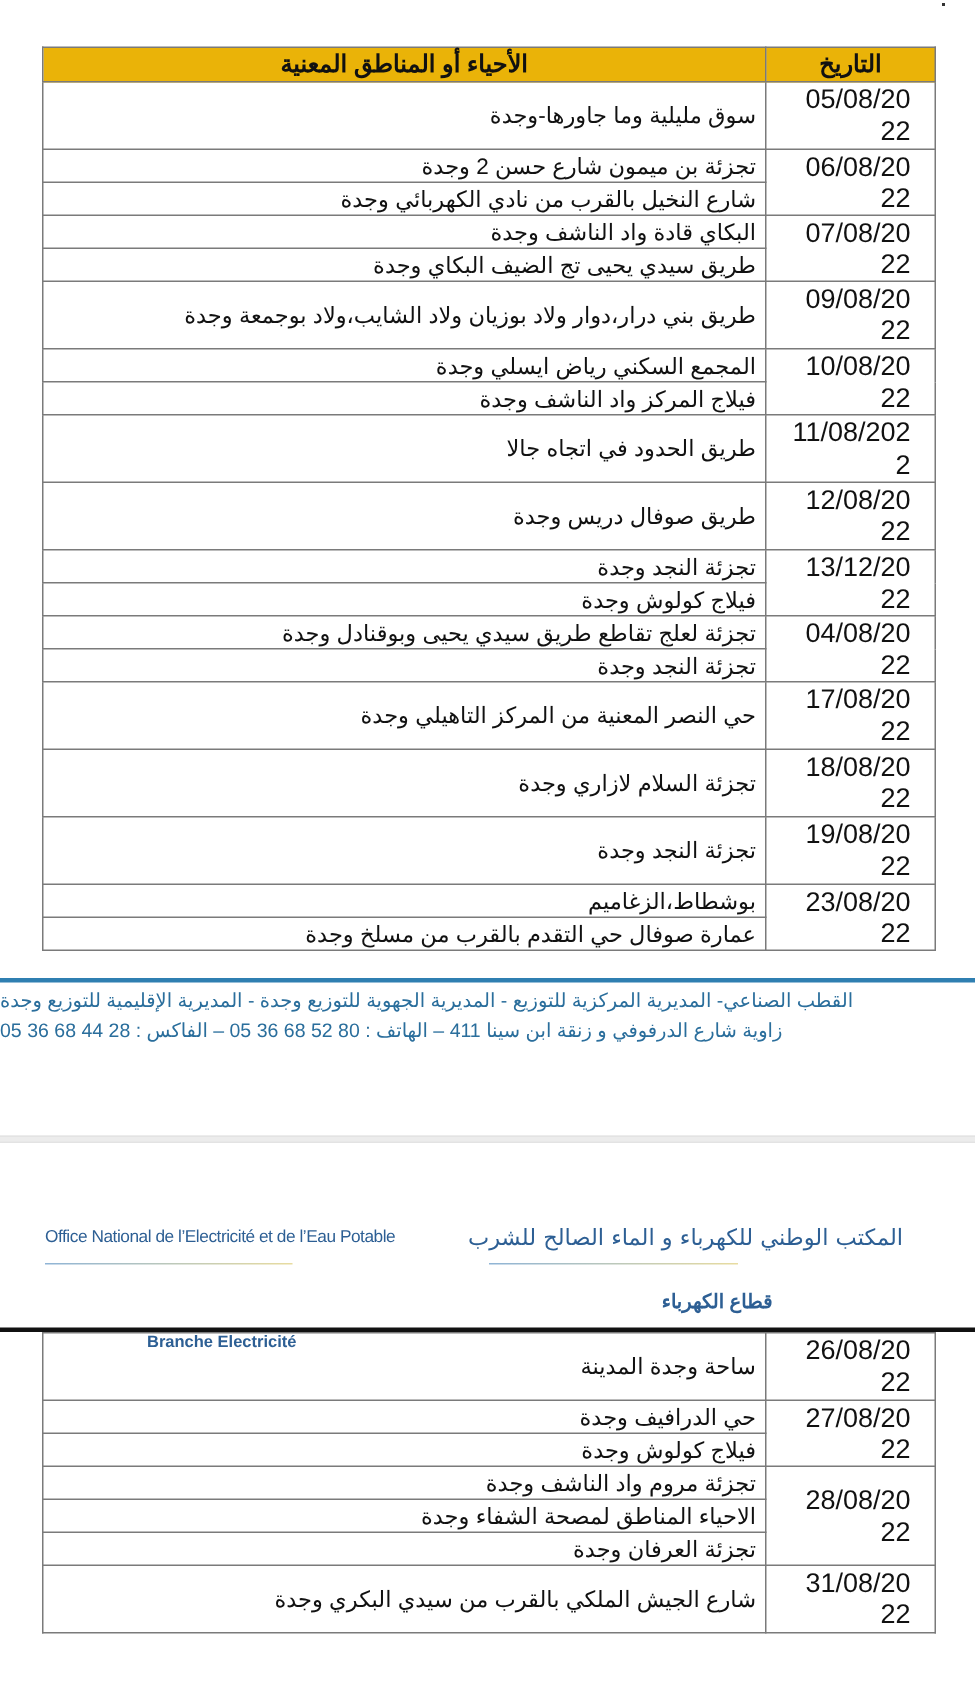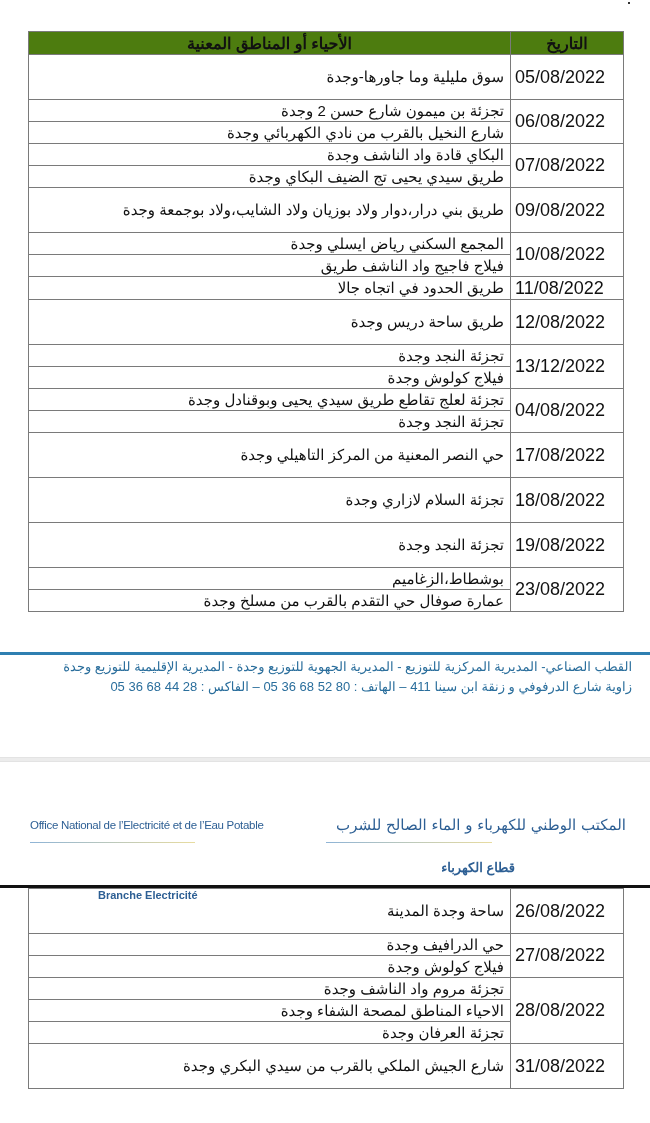--- a/index.html
+++ b/index.html
@@ -9,53 +9,53 @@
   .dot { position: absolute; left: 628px; top: 2px; width: 2px; height: 2px; background: #333; }
 
   table.sched {
     position: absolute; left: 28px; width: 596px;
     border-collapse: collapse; direction: rtl; table-layout: fixed;
   }
   table.sched td, table.sched th {
     border: 1px solid #7a7a7a;
   }
   table.sched th {
-    background: #4d7c0f; font-weight: bold; font-size: 16px; height: 23px;
+    background: #eab308; font-weight: bold; font-size: 16px; height: 23px;
     text-align: center; color: #111;
   }
   table.sched col.c-date { width: 113px; }
   table.sched td.date {
-    font-size: 18px; text-align: left; vertical-align: middle;
-    line-height: 21px; padding: 0 4px; word-break: break-all; direction: ltr;
+    font-size: 18px; text-align: right; vertical-align: middle;
+    line-height: 21px; padding: 0 16px; word-break: break-all; direction: ltr;
   }
   table.sched td.date.oneline { line-height: 22px; }
   table.sched td.place {
     font-size: 15px; text-align: right; padding: 0 6px 0 4px; vertical-align: middle;
     height: 22px;
   }
   table.sched td.place.tall { height: 45px; padding-left: 28px; }
 
   #table1 { top: 31px; }
   #table2 { top: 888px; }
 
   .footer-line { position: absolute; left: 0; top: 652px; width: 650px; height: 3px; background: #2f7fb1; }
   .footer-text {
-    position: absolute; left: 0; width: 632px; direction: rtl; text-align: right;
+    position: absolute; left: 0; width: 632px; direction: rtl; text-align: left;
     font-size: 13px; color: #2a6e9c; white-space: nowrap;
   }
   #footer1 { top: 659px; }
   #footer2 { top: 679px; }
 
   .page-break { position: absolute; left: 0; top: 757px; width: 650px; height: 5px; background: #ececec; border-top: 1px solid #e3e3e3; border-bottom: 1px solid #e3e3e3; }
 
   .hdr-fr { position: absolute; left: 30px; top: 819px; font-size: 11.5px; color: #2d5f94; letter-spacing: -0.3px; }
   .hdr-fr-line { position: absolute; left: 30px; top: 842px; width: 165px; height: 1px; background: linear-gradient(to right, #8fb4d6, #e8dca0); }
   .hdr-fr-branch { position: absolute; left: 98px; top: 863px; font-size: 11px; font-weight: bold; color: #2d5f94; margin-top: 26px; }
 
-  .hdr-ar { position: absolute; right: 24px; top: 816px; font-size: 15px; color: #2d5f94; direction: rtl; font-family: "DejaVu Serif", serif; }
+  .hdr-ar { position: absolute; right: 48px; top: 816px; font-size: 15px; color: #2d5f94; direction: rtl; font-family: "DejaVu Serif", serif; }
   .hdr-ar-line { position: absolute; left: 326px; top: 842px; width: 166px; height: 1px; background: linear-gradient(to right, #8fb4d6, #e8dca0); }
   .hdr-ar-branch { position: absolute; right: 135px; top: 860px; font-size: 13px; font-weight: bold; color: #2d5f94; direction: rtl; text-align: center; }
 
   .hdr-rule { position: absolute; left: 0; top: 885px; width: 650px; height: 3px; background: #111; }
 </style>
 </head>
 <body>
 
 <div class="dot"></div>
 
@@ -91,29 +91,29 @@
       </tr>
       <tr>
         <td class="date" rowspan="1">09/08/2022</td>
         <td class="place tall">طريق بني درار،دوار ولاد بوزيان ولاد الشايب،ولاد بوجمعة وجدة</td>
       </tr>
       <tr>
         <td class="date" rowspan="2">10/08/2022</td>
         <td class="place">المجمع السكني رياض ايسلي وجدة</td>
       </tr>
       <tr>
-        <td class="place">فيلاج فاجيج واد الناشف طريق</td>
+        <td class="place">فيلاج المركز واد الناشف وجدة</td>
       </tr>
       <tr>
         <td class="date oneline" rowspan="1">11/08/2022</td>
         <td class="place">طريق الحدود في اتجاه جالا</td>
       </tr>
       <tr>
         <td class="date" rowspan="1">12/08/2022</td>
-        <td class="place tall">طريق ساحة دريس وجدة</td>
+        <td class="place tall">طريق صوفال دريس وجدة</td>
       </tr>
       <tr>
         <td class="date" rowspan="2">13/12/2022</td>
         <td class="place">تجزئة النجد وجدة</td>
       </tr>
       <tr>
         <td class="place">فيلاج كولوش وجدة</td>
       </tr>
       <tr>
         <td class="date" rowspan="2">04/08/2022</td>

